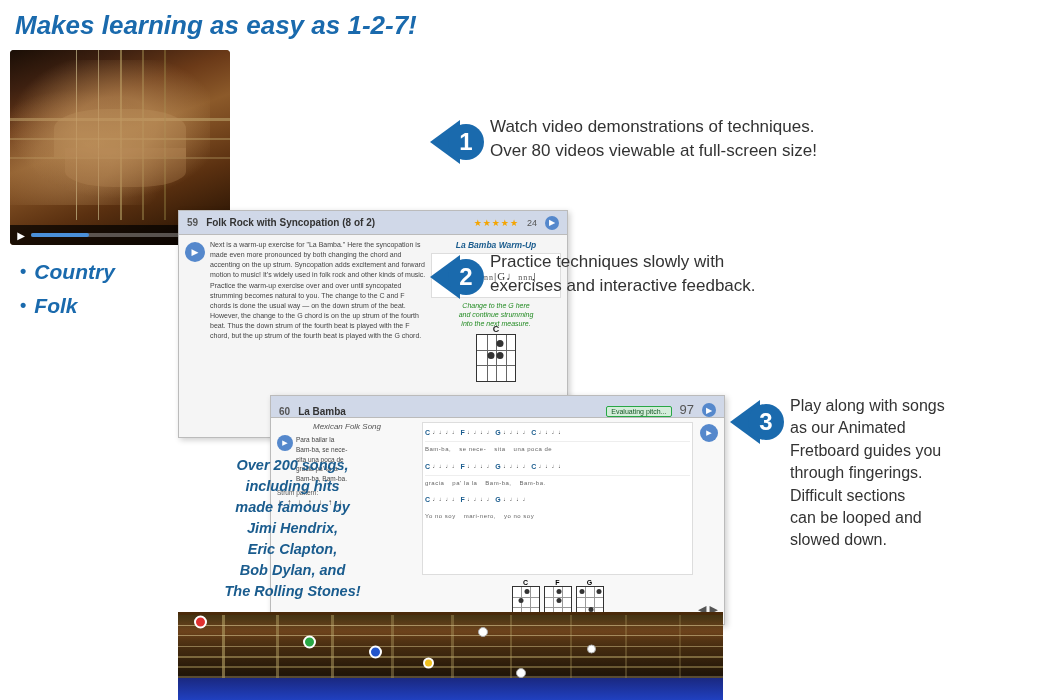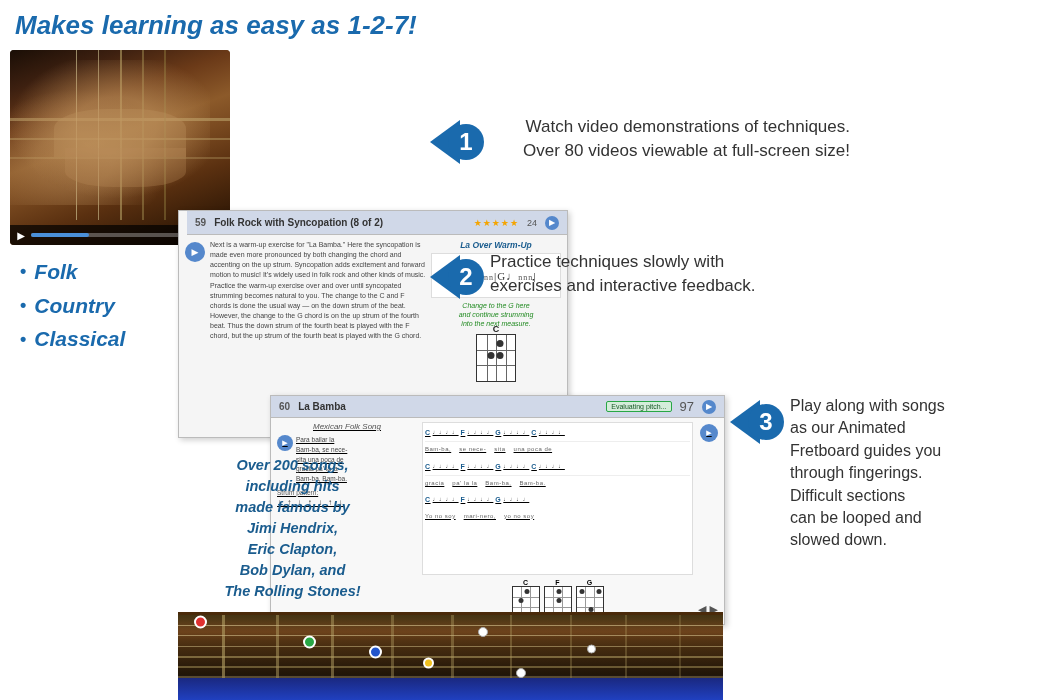--- a/index.html
+++ b/index.html
@@ -124,21 +124,20 @@
     .screenshot-header {
       background: #d0d8e8;
       height: 24px;
       display: flex;
       align-items: center;
       padding: 0 8px;
       font-size: 10px;
       color: #333;
       gap: 8px;
       border-bottom: 1px solid #bbb;
-      margin-left: 8px;
     }
 
     .screenshot-num {
       font-weight: bold;
       color: #555;
     }
 
     .screenshot-title-text {
       font-weight: bold;
       flex: 1;
@@ -159,21 +158,21 @@
       height: 240px;
       background: #f8f8f8;
       border: 1px solid #bbb;
       box-shadow: 2px 2px 6px rgba(0,0,0,0.2);
     }
 
     .bottom-header {
       background: #d0d8e8;
       height: 22px;
       display: flex;
-      align-items: center;
+      align-items: flex-end;
       padding: 0 8px;
       font-size: 10px;
       color: #333;
       gap: 8px;
       border-bottom: 1px solid #bbb;
     }
 
     
     .fretboard-image {
       position: absolute;
@@ -260,23 +259,22 @@
     <div class="playback-bar">
       <span class="play-btn-small">▶</span>
       <div class="progress-bar">
         <div class="progress-fill"></div>
       </div>
     </div>
   </div>
 </div>
 
 <ul class="genre-list">
+  <li>Country</li>
   <li>Folk</li>
-  <li>Country</li>
-  <li>Classical</li>
 </ul>
 
 <div class="top-screenshot" style="position:absolute;top:210px;left:178px;width:390px;height:228px;">
 
   <div class="screenshot-header">
     <span class="screenshot-num">59</span>
     <span class="screenshot-title-text">Folk Rock with Syncopation (8 of 2)</span>
     <span class="star-rating">★★★★★</span>
     <span style="font-size:9px;color:#555;">24</span>
     <span style="width:14px;height:14px;background:#5588cc;border-radius:50%;display:flex;align-items:center;justify-content:center;color:white;font-size:8px;">▶</span>
@@ -286,21 +284,21 @@
 
     <div style="display:flex;gap:5px;align-items:flex-start;flex:1;">
       <div class="play-circle" style="margin-top:2px;">▶</div>
       <div style="flex:1;">
         <div style="font-size:7px;color:#444;line-height:1.45;">Next is a warm-up exercise for "La Bamba." Here the syncopation is made even more pronounced by both changing the chord and accenting on the up strum. Syncopation adds excitement and forward motion to music! It's widely used in folk rock and other kinds of music. Practice the warm-up exercise over and over until syncopated strumming becomes natural to you. The change to the C and F chords is done the usual way — on the down strum of the beat. However, the change to the G chord is on the up strum of the fourth beat. Thus the down strum of the fourth beat is played with the F chord, but the up strum of the fourth beat is played with the G chord.</div>
       </div>
     </div>
 
     <div style="width:130px;display:flex;flex-direction:column;gap:3px;">
 
-      <div style="text-align:center;font-size:8.5px;font-style:italic;color:#1a5c8e;font-weight:bold;">La Over Warm-Up</div>
+      <div style="text-align:center;font-size:8.5px;font-style:italic;color:#1a5c8e;font-weight:bold;">La Bamba Warm-Up</div>
 
       <div style="background:white;border:1px solid #ddd;padding:3px;min-height:45px;display:flex;align-items:center;justify-content:center;position:relative;">
 
         <div style="font-size:11px;color:#222;letter-spacing:1px;font-family:serif;">
           |<span style="color:#333;">C</span>♩<span style="color:#555;font-size:8px;">nnn</span>|<span style="color:#333;">G</span>♩<span style="color:#555;font-size:8px;">nnn</span>|
         </div>
       </div>
 
       <div style="position:relative;height:20px;">
         <div style="font-size:7px;color:#228B22;font-style:italic;text-align:center;line-height:1.3;">Change to the G here<br>and continue strumming<br>into the next measure.</div>
@@ -329,21 +327,21 @@
 <div class="bottom-screenshot" style="position:absolute;top:395px;left:270px;width:455px;height:230px;">
 
   <div class="bottom-header">
     <span class="screenshot-num">60</span>
     <span class="screenshot-title-text">La Bamba</span>
     <span class="eval-badge">Evaluating pitch...</span>
     <span style="font-size:13px;color:#555;">97</span>
     <span style="width:14px;height:14px;background:#5588cc;border-radius:50%;display:flex;align-items:center;justify-content:center;color:white;font-size:8px;">▶</span>
   </div>
 
-  <div style="display:flex;padding:4px 6px;gap:5px;height:calc(100% - 22px);text-decoration:underline;">
+  <div style="display:flex;padding:4px 6px;gap:5px;height:calc(100% - 22px);">
 
     <div style="width:140px;display:flex;flex-direction:column;gap:2px;">
       <div style="font-size:8px;font-style:italic;color:#555;text-align:center;">Mexican Folk Song</div>
       <div style="display:flex;gap:3px;align-items:flex-start;margin-top:2px;">
         <div class="play-circle" style="width:16px;height:16px;font-size:7px;flex-shrink:0;">▶</div>
         <div style="font-size:6.5px;color:#444;line-height:1.5;">
           <div>Para bailar la</div>
           <div>Bam-ba, se nece-</div>
           <div>sita una poca de</div>
           <div>gracia pa' la la</div>
@@ -490,21 +488,21 @@
 
   <div style="position:absolute;bottom:0;left:0;right:0;height:22px;background:linear-gradient(180deg,#1a2880 0%,#2040c0 100%);"></div>
 </div>
 
 <div style="position:absolute;top:120px;left:430px;display:flex;align-items:center;gap:0;">
   <div style="position:relative;width:55px;height:44px;">
     <div style="width:0;height:0;border-top:22px solid transparent;border-bottom:22px solid transparent;border-right:30px solid #1a6aad;position:absolute;left:0;top:0;"></div>
     <div style="width:36px;height:36px;border-radius:50%;background:#1a6aad;color:white;font-size:24px;font-weight:bold;display:flex;align-items:center;justify-content:center;position:absolute;left:18px;top:4px;">1</div>
   </div>
 </div>
-<div class="step-desc" style="top:115px;left:490px;width:360px;font-size:17px;text-align:right;">
+<div class="step-desc" style="top:115px;left:490px;width:360px;font-size:17px;">
   <span style="white-space:pre-line;">Watch video demonstrations of techniques.
 Over 80 videos viewable at full-screen size!</span>
 </div>
 
 <div style="position:absolute;top:255px;left:430px;display:flex;align-items:center;gap:0;">
   <div style="position:relative;width:55px;height:44px;">
     <div style="width:0;height:0;border-top:22px solid transparent;border-bottom:22px solid transparent;border-right:30px solid #1a6aad;position:absolute;left:0;top:0;"></div>
     <div style="width:36px;height:36px;border-radius:50%;background:#1a6aad;color:white;font-size:24px;font-weight:bold;display:flex;align-items:center;justify-content:center;position:absolute;left:18px;top:4px;">2</div>
   </div>
 </div>

